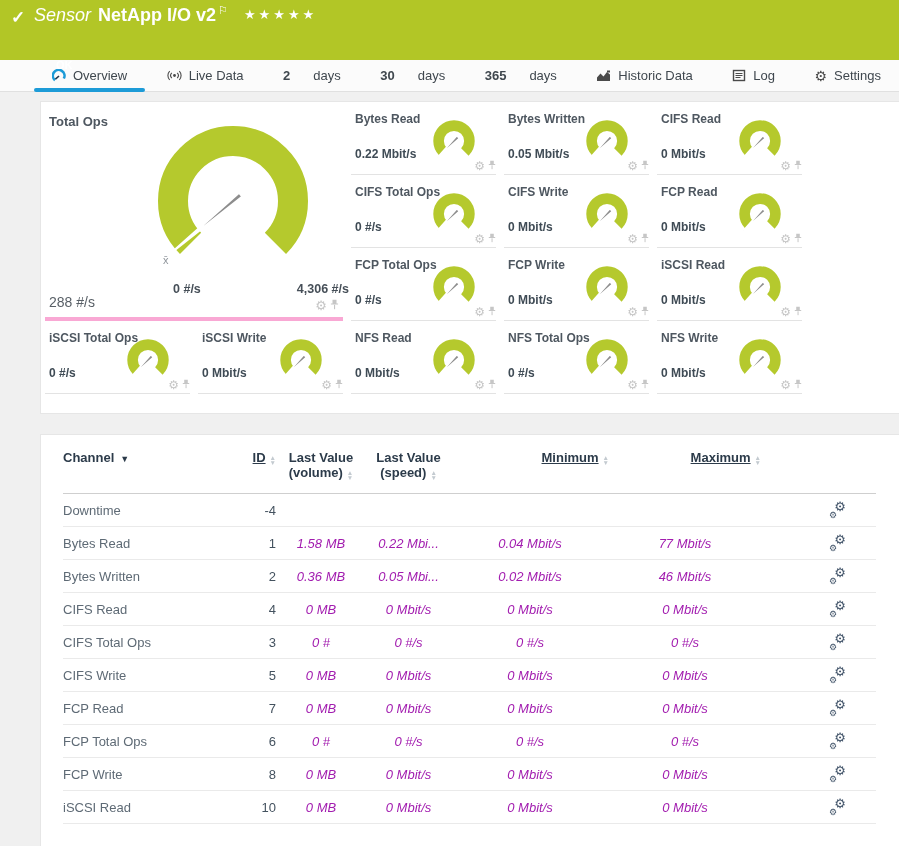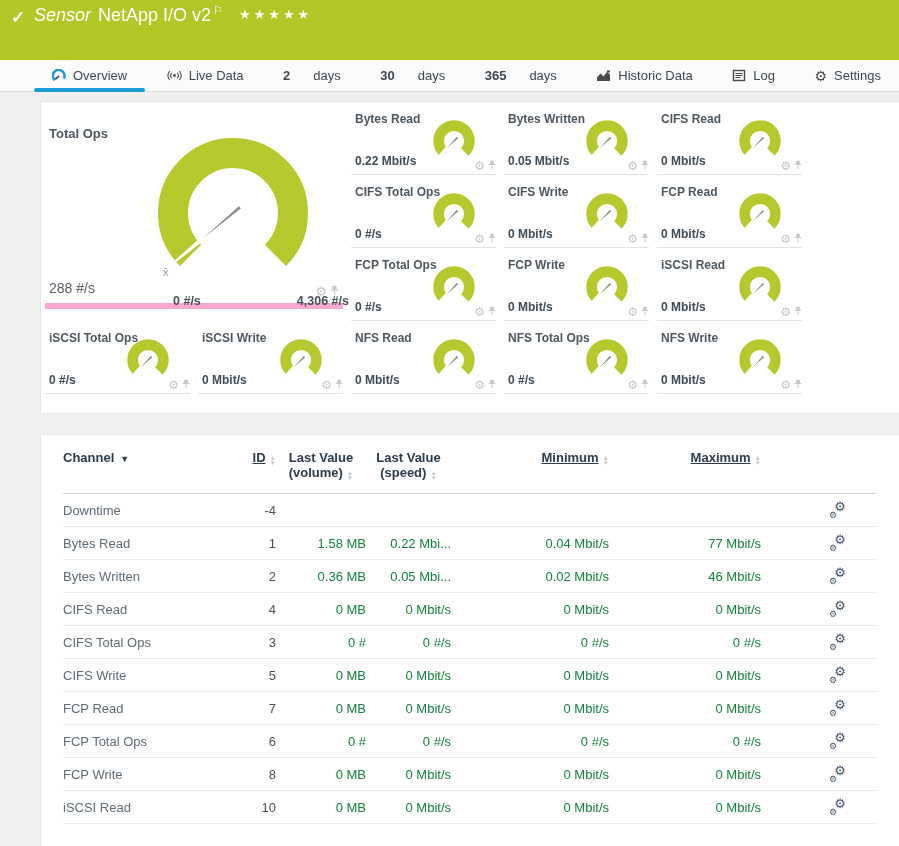--- a/index.html
+++ b/index.html
@@ -4,21 +4,21 @@
 <style>
   * { margin:0; padding:0; box-sizing:border-box; }
   html,body { width:899px; height:846px; overflow:hidden; background:#f0f0f0;
     font-family:"Liberation Sans", sans-serif; }
 
   
   .app-header { height:60px; background:#b2c626; color:#fff; position:relative; }
   .hdr-check { position:absolute; left:11px; top:7px; font-size:17px; font-weight:bold; }
   .hdr-line { position:absolute; left:34px; top:5px; font-size:18px; white-space:nowrap; }
   .hdr-kind { font-style:italic; font-weight:400; margin-right:7px; }
-  .hdr-title { font-weight:normal; }
+  .hdr-title { font-weight:bold; }
   .hdr-flag { font-size:11px; vertical-align:top; position:relative; top:-1px; margin-left:2px; }
   .hdr-stars { font-size:13px; letter-spacing:3px; margin-left:16px; position:relative; top:-2px; }
   .hdr-status { position:absolute; left:56px; top:30px; font-size:11px; font-weight:bold;margin-top:29px; }
 
   
   .tabbar { height:32px; background:#fbfbfb; border-bottom:1px solid #e0e0e0;
     display:flex; align-items:stretch; justify-content:space-between;
     padding:0 8px 0 42px; }
   .tab { display:flex; align-items:center; gap:7px; padding:0 10px; font-size:13px;
     color:#3f474e; position:relative; cursor:pointer; white-space:nowrap; }
@@ -32,28 +32,28 @@
   
   .panel { margin-left:40px; width:870px; background:#fff; border:1px solid #e6e6e6; }
   .panel-gauges { margin-top:9px; }
   .panel-table { margin-top:20px; min-height:420px; }
 
   
   .gauge-grid { display:grid; grid-template-columns:repeat(5,153px); grid-auto-rows:73px;
     width:765px; padding-bottom:19px; }
   .cell { position:relative; margin:0 4px; border-bottom:1px solid #e3e3e3; }
   .g-title { position:absolute; top:10px; left:4px; font-size:12px; font-weight:bold; color:#4e5760; }
-  .g-value { position:absolute; bottom:6px; left:4px; font-size:12px; font-weight:bold; color:#3f4b55; }
+  .g-value { position:absolute; bottom:13px; left:4px; font-size:12px; font-weight:bold; color:#3f4b55; }
   .g-svg { position:absolute; top:13px; right:16px; width:52px; height:52px; }
   .g-icons { position:absolute; bottom:2px; right:0; color:#c6c6c6; font-size:11px;
     display:flex; gap:3px; align-items:center; line-height:1; }
   .g-icons .gearglyph { font-size:12px; }
 
-  .main-cell { grid-column:1/3; grid-row:1/4; position:relative; margin:12px 4px;
-    border-bottom:6px solid #f9a8d4; }
+  .main-cell { grid-column:1/3; grid-row:1/4; position:relative; margin:0 4px;
+    border-bottom:4px solid #f9a8d4; }
   .main-title { position:absolute; top:12px; left:4px; font-size:13px; font-weight:bold; color:#4e5760; }
   .main-svg { position:absolute; left:108px; top:19px; width:160px; height:160px; }
   .avg-marker { position:absolute; left:118px; top:152px; font-size:11px; color:#8f959b; }
   .main-scale { position:absolute; left:128px; top:180px; width:176px; display:flex;
     justify-content:space-between; font-size:12.5px; font-weight:bold; color:#464f58; }
   .main-value { position:absolute; left:4px; bottom:7px; font-size:14px; color:#585f66; }
   .main-icons { position:absolute; right:4px; bottom:5px; color:#c6c6c6; font-size:12px;
     display:flex; gap:3px; align-items:center; line-height:1; }
   .main-icons .gearglyph { font-size:13px; }
 
@@ -64,21 +64,21 @@
   col.c-min{width:158px} col.c-max{width:152px} col.c-act{width:115px}
   thead th { font-weight:bold; color:#2c3b4a; padding:15px 0 13px; vertical-align:top;
     border-bottom:1px solid #cfcfcf; cursor:pointer; }
   th.left { text-align:left; } th.right { text-align:right;text-decoration:underline; } th.center { text-align:center; }
   .sort { display:inline-flex; flex-direction:column; font-size:6.5px; color:#c3cad0;
     line-height:5px; margin-left:4px; vertical-align:2px; font-style:normal; }
   .chan-sort { color:#2c3b4a; font-size:9px; margin-left:6px; }
   tbody td { height:33px; border-bottom:1px solid #eaeaea; vertical-align:middle; }
   td.t-channel { color:#5e6a75; text-align:left; }
   td.t-id { color:#44525f; text-align:right; }
-  td.t-num { color:#15803d; text-align:right; }
+  td.t-num { color:#a21caf; text-align:center;font-style:italic; }
   td.t-act { text-align:right; padding-right:30px; }
   .edit-ic { position:relative; display:inline-block; width:16px; height:16px;
     color:#44566b; cursor:pointer; }
   .edit-ic .gb { position:absolute; right:0; top:-2px; font-size:13px; }
   .edit-ic .gs { position:absolute; left:-1px; bottom:-3px; font-size:9px; }
 
   .gearglyph { font-style:normal; }
 </style>
 </head>
 <body>

